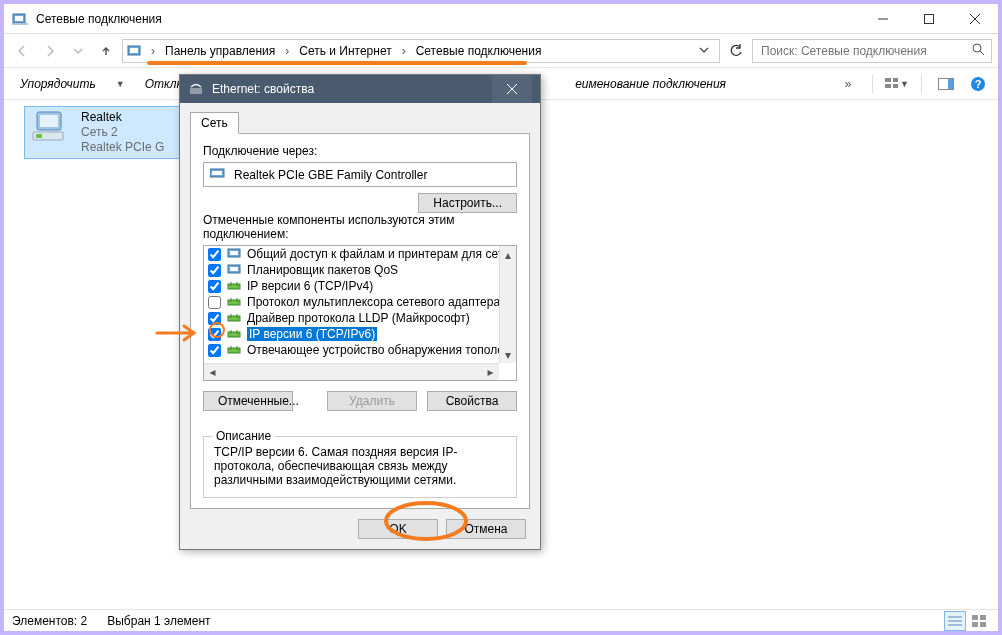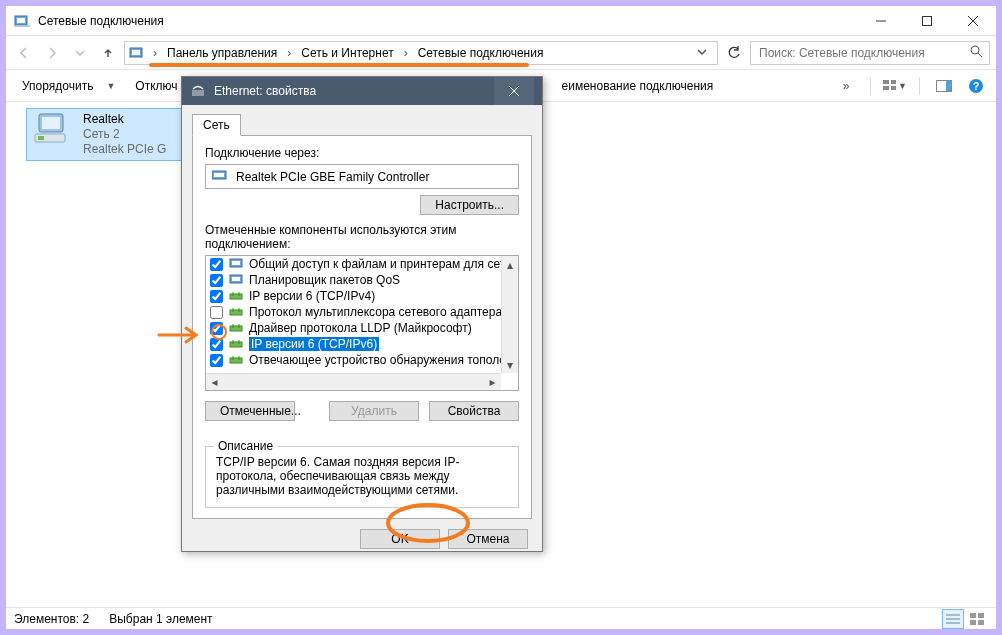--- a/index.html
+++ b/index.html
@@ -1,17 +1,17 @@
 <!DOCTYPE html>
 <html><head>
 <meta charset="utf-8">
 <style>
   * { box-sizing: border-box; }
   html, body { margin:0; padding:0; font-family: "Segoe UI", Tahoma, sans-serif; font-size:12px; color:#000; background:#fff; }
-  .window { width:1002px; height:635px; position:relative; background:#fff; border:6px solid #c4b5fd; overflow:hidden; }
+  .window { width:1002px; height:635px; position:relative; background:#fff; border:4px solid #c4b5fd; overflow:hidden; }
 
   
   .titlebar { height:30px; display:flex; align-items:center; border-bottom:1px solid #ddd; }
   .titlebar .app-icon { width:16px; height:16px; margin:0 8px; }
   .titlebar .title { flex:0 0 auto; }
   .titlebar .spacer { flex:1; }
   .titlebar .ctrl { width:46px; height:30px; display:flex; align-items:center; justify-content:center; color:#555; }
 
   
   .navbar { height:34px; display:flex; align-items:center; padding:2px 6px; gap:4px; border-bottom:1px solid #e5e5e5; }
@@ -25,21 +25,21 @@
   .refresh { color:#333; }
   .search { width:240px; height:24px; border:1px solid #ccc; display:flex; align-items:center; padding:0 6px; gap:6px; }
   .search input { border:none; outline:none; flex:1; font:inherit; color:#777; background:transparent; }
   .search .sicon { color:#555; }
 
   
   .underline-highlight { position:absolute; bottom:-3px; height:4px; background:#F47B20; border-radius:2px; }
 
   
   .cmdbar { height:32px; border-bottom:1px solid #e5e5e5; display:flex; align-items:center; padding:0 8px; gap:4px; position:relative; }
-  .cmdbtn { padding:4px 8px; display:flex; align-items:center; gap:13px; }
+  .cmdbtn { padding:4px 8px; display:flex; align-items:center; gap:20px;font-style:italic; }
   .cmdbtn .dd { font-size:9px; color:#555; }
   .cmdbar .right { margin-left:auto; display:flex; align-items:center; gap:8px; }
   .iconbtn { width:24px; height:24px; display:flex; align-items:center; justify-content:center; color:#555; }
   .sep { width:1px; height:18px; background:#ddd; margin:0 4px; }
 
   
   .content { position:absolute; top:96px; bottom:22px; left:0; right:0; padding:6px 20px; display:flex; align-items:flex-start; }
   .conn-item { display:flex; gap:10px; padding:3px 6px; background:#cde8ff; border:1px solid #7abaf0; width:210px; }
   .conn-icon { width:40px; height:36px; display:flex; align-items:center; justify-content:center; }
   .conn-text .nline { line-height:15px; }
@@ -53,21 +53,21 @@
 
   
   .dialog { position:absolute; left:175px; top:70px; width:362px; height:476px; background:#f0f0f0; border:1px solid #777; box-shadow:2px 2px 8px rgba(0,0,0,.3); z-index:10; }
   .dialog .dtitle { height:28px; background:#4a5b6f; color:#fff; display:flex; align-items:center; padding:0 8px; gap:8px; }
   .dialog .dtitle .dclose { margin-left:auto; width:40px; height:28px; display:flex; align-items:center; justify-content:center; color:#fff; background:#55667a; }
   .dialog .tabrow { padding:8px 10px 0 10px; }
   .dialog .tab { display:inline-block; padding:3px 10px; border:1px solid #aaa; background:#fff; border-bottom-color:#fff; position:relative; top:1px; }
   .dialog .tabbody { margin:0 10px 10px 10px; border:1px solid #aaa; background:#fff; padding:10px 12px; }
   .dialog .lbl { margin-bottom:4px; }
   .dialog .adapterbox { border:1px solid #aaa; padding:4px 6px; display:flex; align-items:center; gap:8px; margin-bottom:6px; }
-  .dialog .rightbtn { text-align:right; margin-bottom:8px; }
+  .dialog .rightbtn { text-align:right; }
   .winbtn { border:1px solid #adadad; background:#e1e1e1; padding:2px 14px; font:inherit; min-width:80px; }
   .winbtn:disabled { color:#999;margin-left:24px; }
   .dialog .complist { border:1px solid #aaa; height:136px; overflow:hidden; position:relative; }
   .dialog .complist .inner { position:absolute; inset:0 17px 17px 0; overflow:hidden; }
   .comp-row { display:flex; align-items:center; gap:4px; padding:1px 4px; white-space:nowrap; }
   .comp-row input[type=checkbox] { margin:0 2px 0 0; }
   .comp-row .cicon { width:16px; height:12px; display:inline-block; }
   .comp-row.sel .txt { background:#0078d7; color:#fff; padding:0 2px; }
   .scroll-v { position:absolute; right:0; top:0; bottom:17px; width:17px; background:#f0f0f0; border-left:1px solid #ddd; display:flex; flex-direction:column; }
   .scroll-h { position:absolute; left:0; right:17px; bottom:0; height:17px; background:#f0f0f0; border-top:1px solid #ddd; display:flex; }

